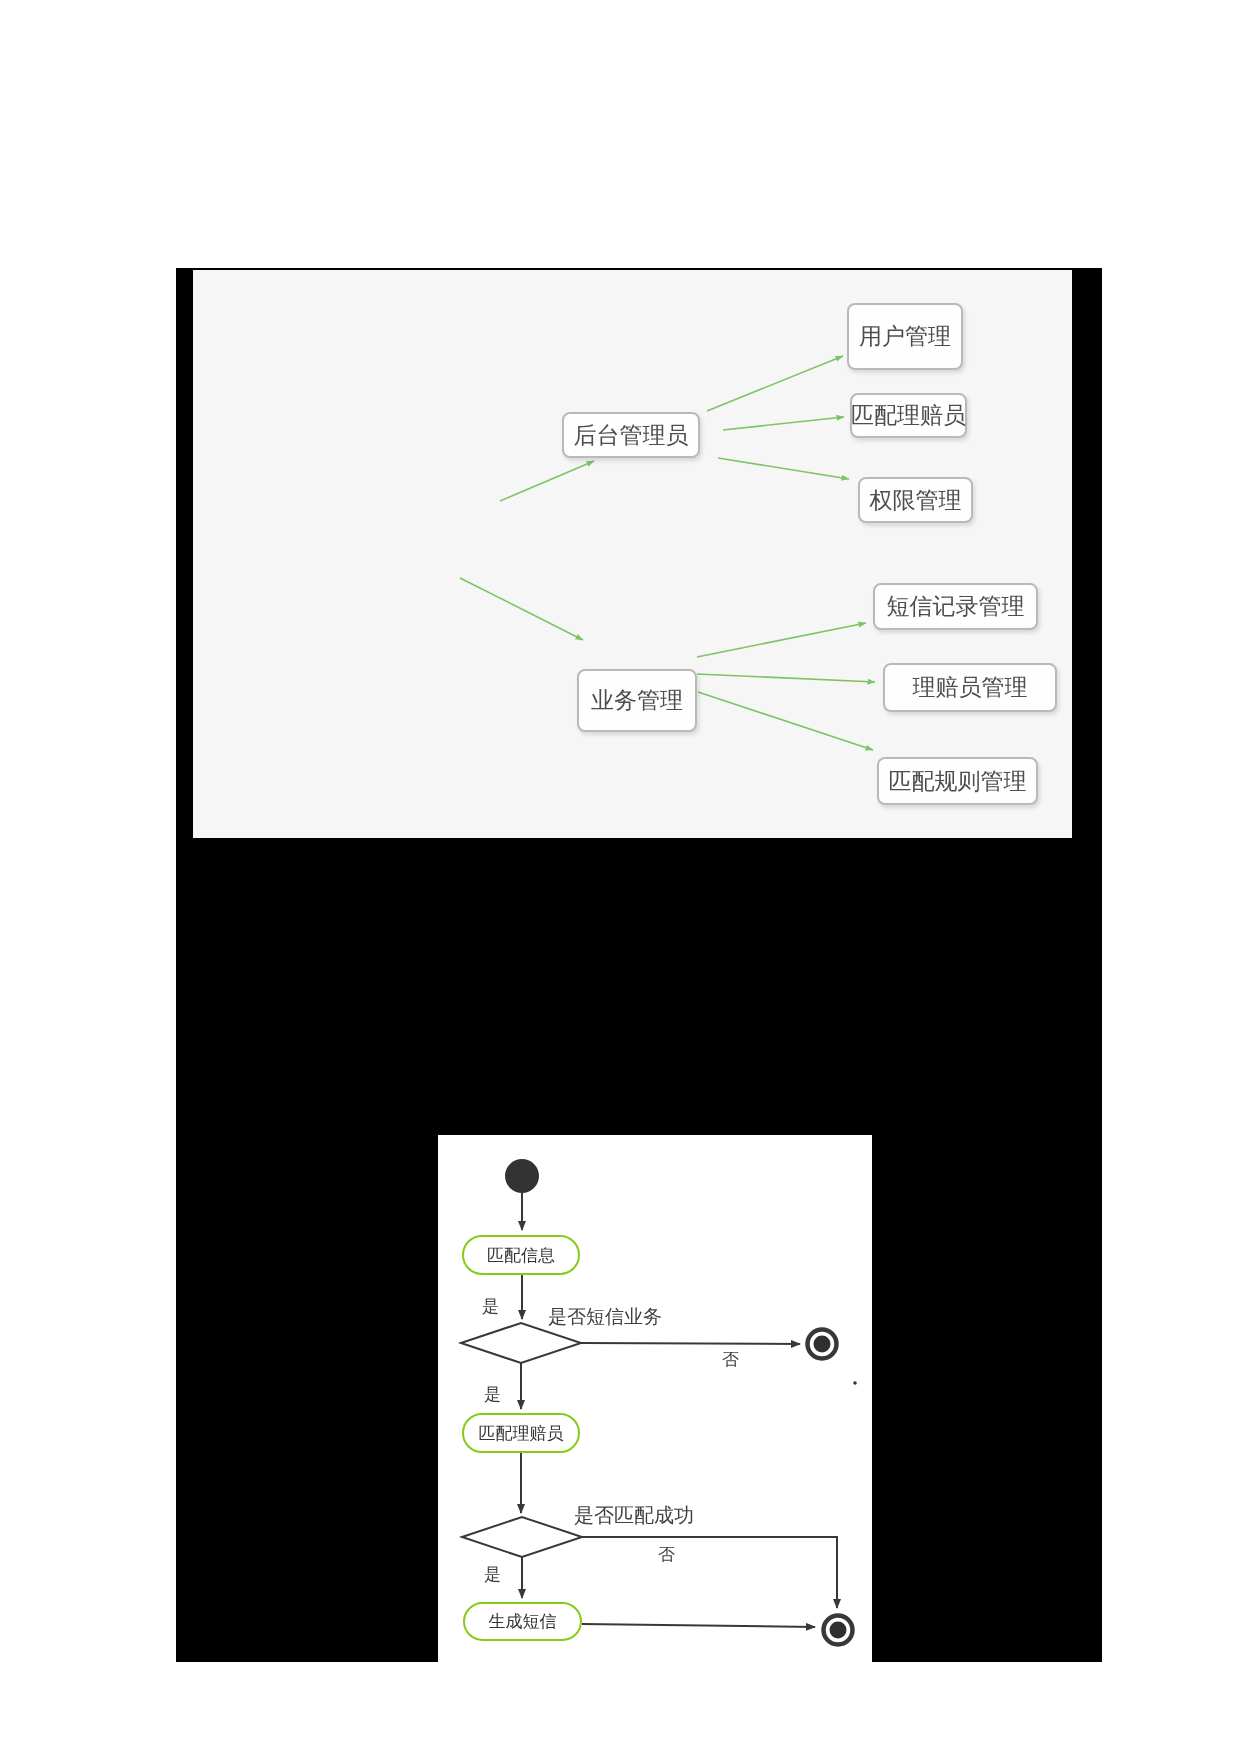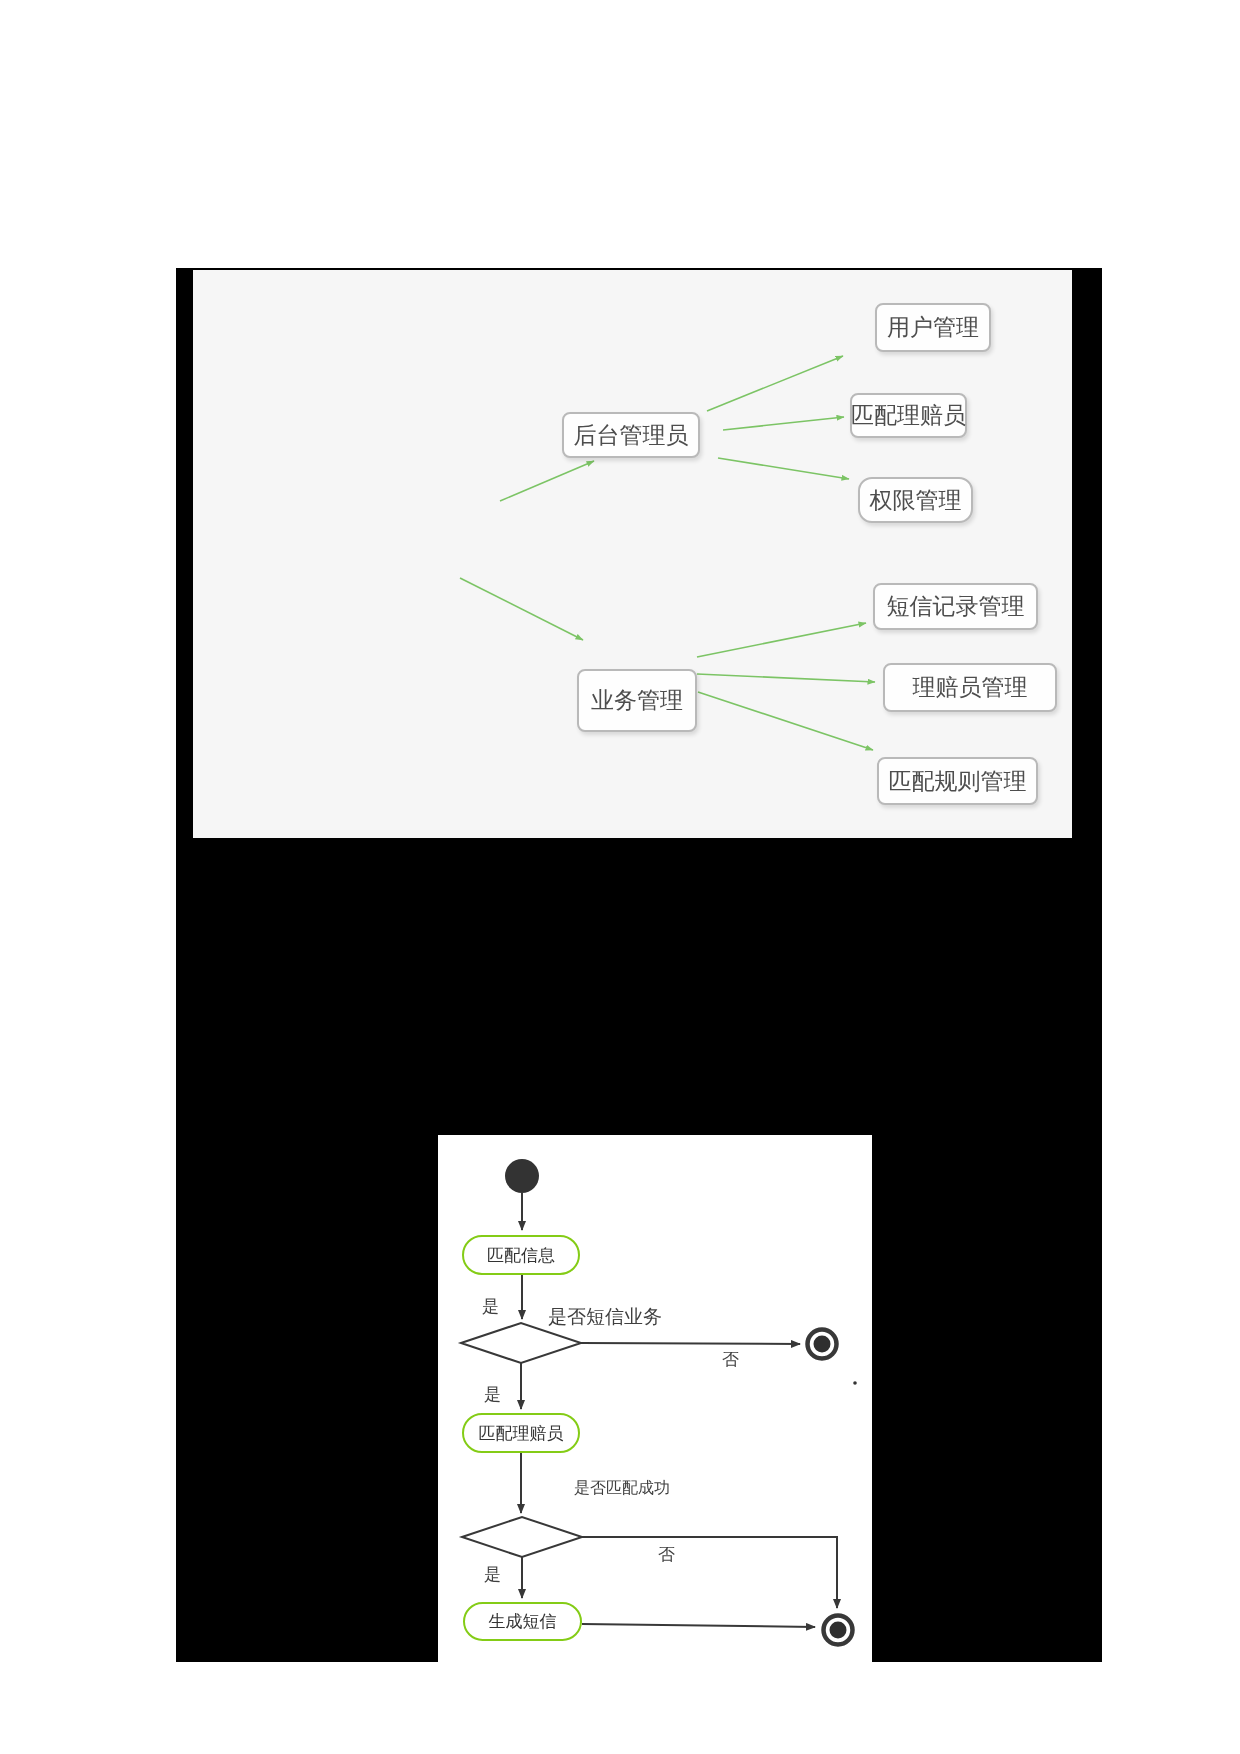--- a/index.html
+++ b/index.html
@@ -68,29 +68,29 @@
 
 
   <div class="mm-box" style="left:369px;top:142px;width:138px;height:46px;">
     <span>后台管理员</span>
   </div>
 
   <div class="mm-box" style="left:384px;top:375px;width:120px;height:63px;margin-top:24px;">
     <span>业务管理</span>
   </div>
 
-  <div class="mm-box" style="left:682px;top:33px;width:116px;height:49px;">
+  <div class="mm-box" style="left:654px;top:33px;width:116px;height:67px;">
     <span>用户管理</span>
   </div>
 
   <div class="mm-box" style="left:657px;top:123px;width:117px;height:45px;">
     <span>匹配理赔员</span>
   </div>
 
-  <div class="mm-box" style="left:665px;top:207px;width:115px;height:46px;border-radius:14px;">
+  <div class="mm-box" style="left:665px;top:207px;width:115px;height:46px;">
     <span>权限管理</span>
   </div>
 
   <div class="mm-box" style="left:680px;top:313px;width:165px;height:47px;">
     <span>短信记录管理</span>
   </div>
 
   <div class="mm-box" style="left:690px;top:393px;width:174px;height:49px;">
     <span>理赔员管理</span>
   </div>
@@ -151,18 +151,18 @@
   </div>
 
   <div class="lbl" style="left:44px;top:160px;font-size:17px;">是</div>
 
   <div class="lbl" style="left:110px;top:169px;font-size:19px;">是否短信业务</div>
 
   <div class="lbl" style="left:284px;top:213px;font-size:17px;">否</div>
 
   <div class="lbl" style="left:46px;top:248px;font-size:17px;">是</div>
 
-  <div class="lbl" style="left:136px;top:343px;font-size:16px;">是否匹配成功</div>
+  <div class="lbl" style="left:136px;top:367px;font-size:20px;">是否匹配成功</div>
 
   <div class="lbl" style="left:220px;top:408px;font-size:17px;">否</div>
 
   <div class="lbl" style="left:46px;top:428px;font-size:17px;">是</div>
 </div>
 
 </body></html>

